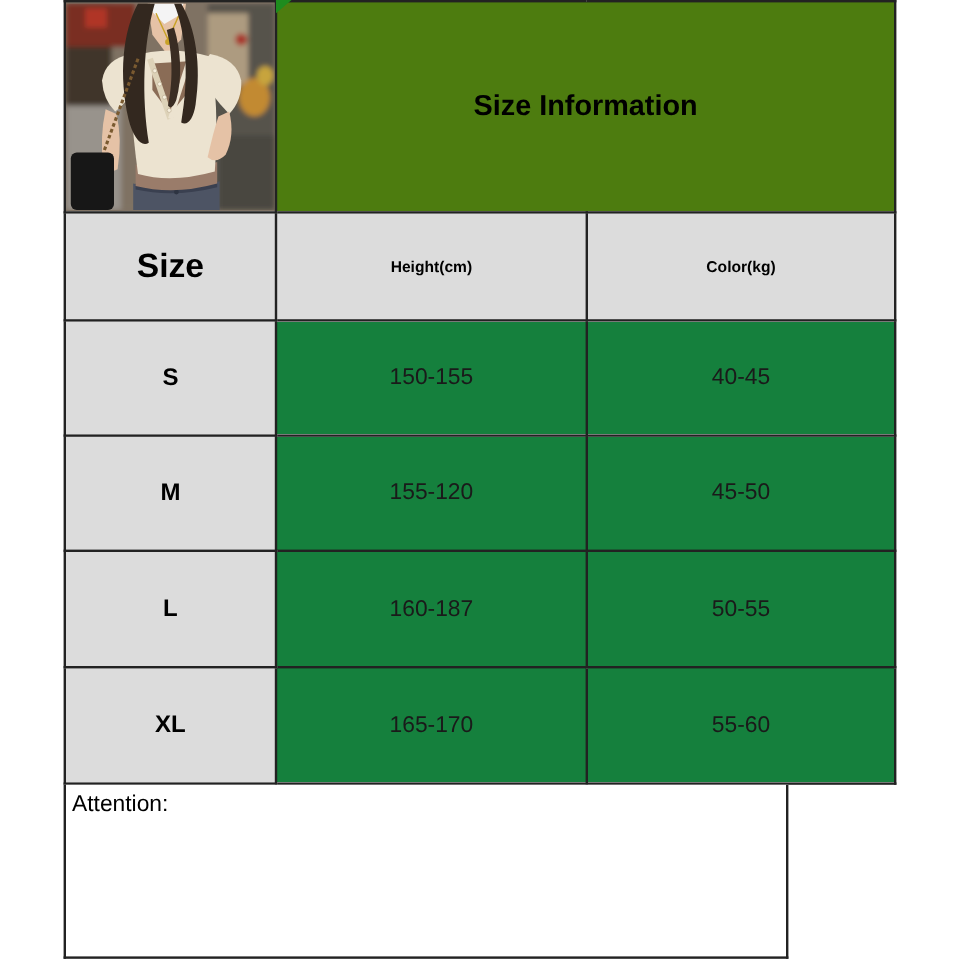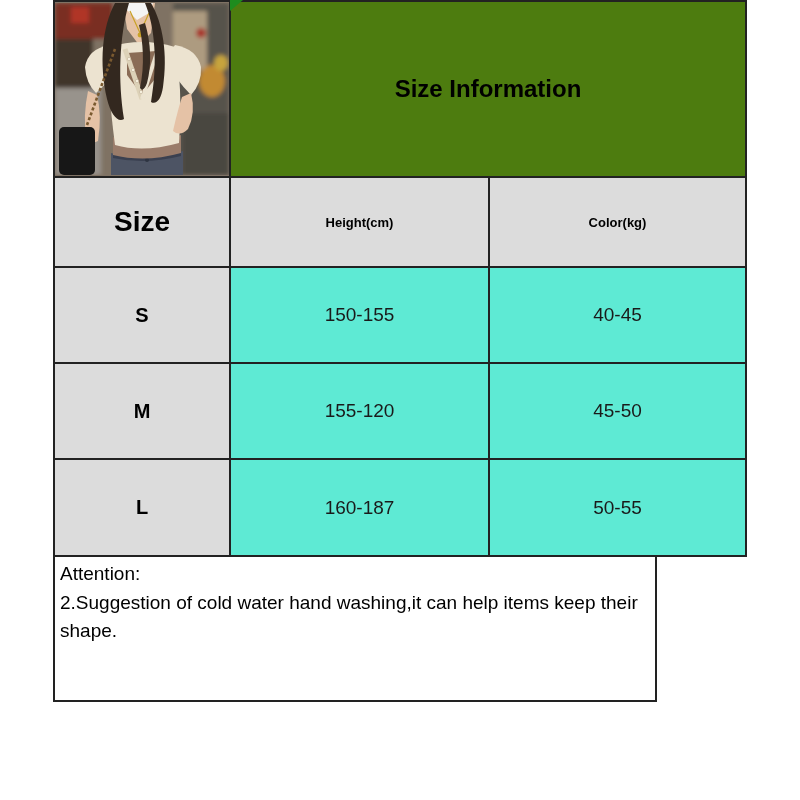--- a/index.html
+++ b/index.html
@@ -35,21 +35,21 @@
   .title-cell {
     background: #4d7c0f;
     font-size: 24px;
     font-weight: bold;
     color: #000;
   }
   .head-row td { background: #dcdcdc; font-weight: bold; margin-left: 24px; }
   .head-size  { font-size: 28px; color: #000; }
   .head-col   { font-size: 13px; color: #000; }
   .size-cell  { background: #dcdcdc; font-weight: bold; font-size: 20px; color: #000; }
-  .val-cell   { background: #5eead4; font-size: 19px; color: #1a1a1a; }
+  .val-cell   { background: #15803d; font-size: 19px; color: #1a1a1a; }
   .attention {
     box-sizing: border-box;
     width: 604px;
     height: 145px;
     border: 2px solid #222222;
     border-top: none;
     background: #ffffff;
     padding: 3px 6px 0 5px;
     font-size: 19px;
     line-height: 1.5;
@@ -153,25 +153,29 @@
     <tr style="height:96px">
       <td class="size-cell">M</td>
       <td class="val-cell">155-120</td>
       <td class="val-cell">45-50</td>
     </tr>
     <tr style="height:97px">
       <td class="size-cell">L</td>
       <td class="val-cell">160-187</td>
       <td class="val-cell">50-55</td>
     </tr>
+    <tr style="height:97px">
+      <td class="size-cell">XL</td>
+      <td class="val-cell">165-170</td>
+      <td class="val-cell">55-60</td>
+    </tr>
   </tbody>
     </table>
 
   <div class="attention">
     <div>Attention:</div>
-    <div>2.Suggestion of cold water hand washing,it can help items keep their shape.</div>
   </div>
 
   <svg class="corner-triangle" viewBox="0 0 13 11" xmlns="http://www.w3.org/2000/svg">
     <polygon points="0,0 13,0 0,11" fill="#1e8c1e"></polygon>
   </svg>
 
 </div>
 
 </body></html>

